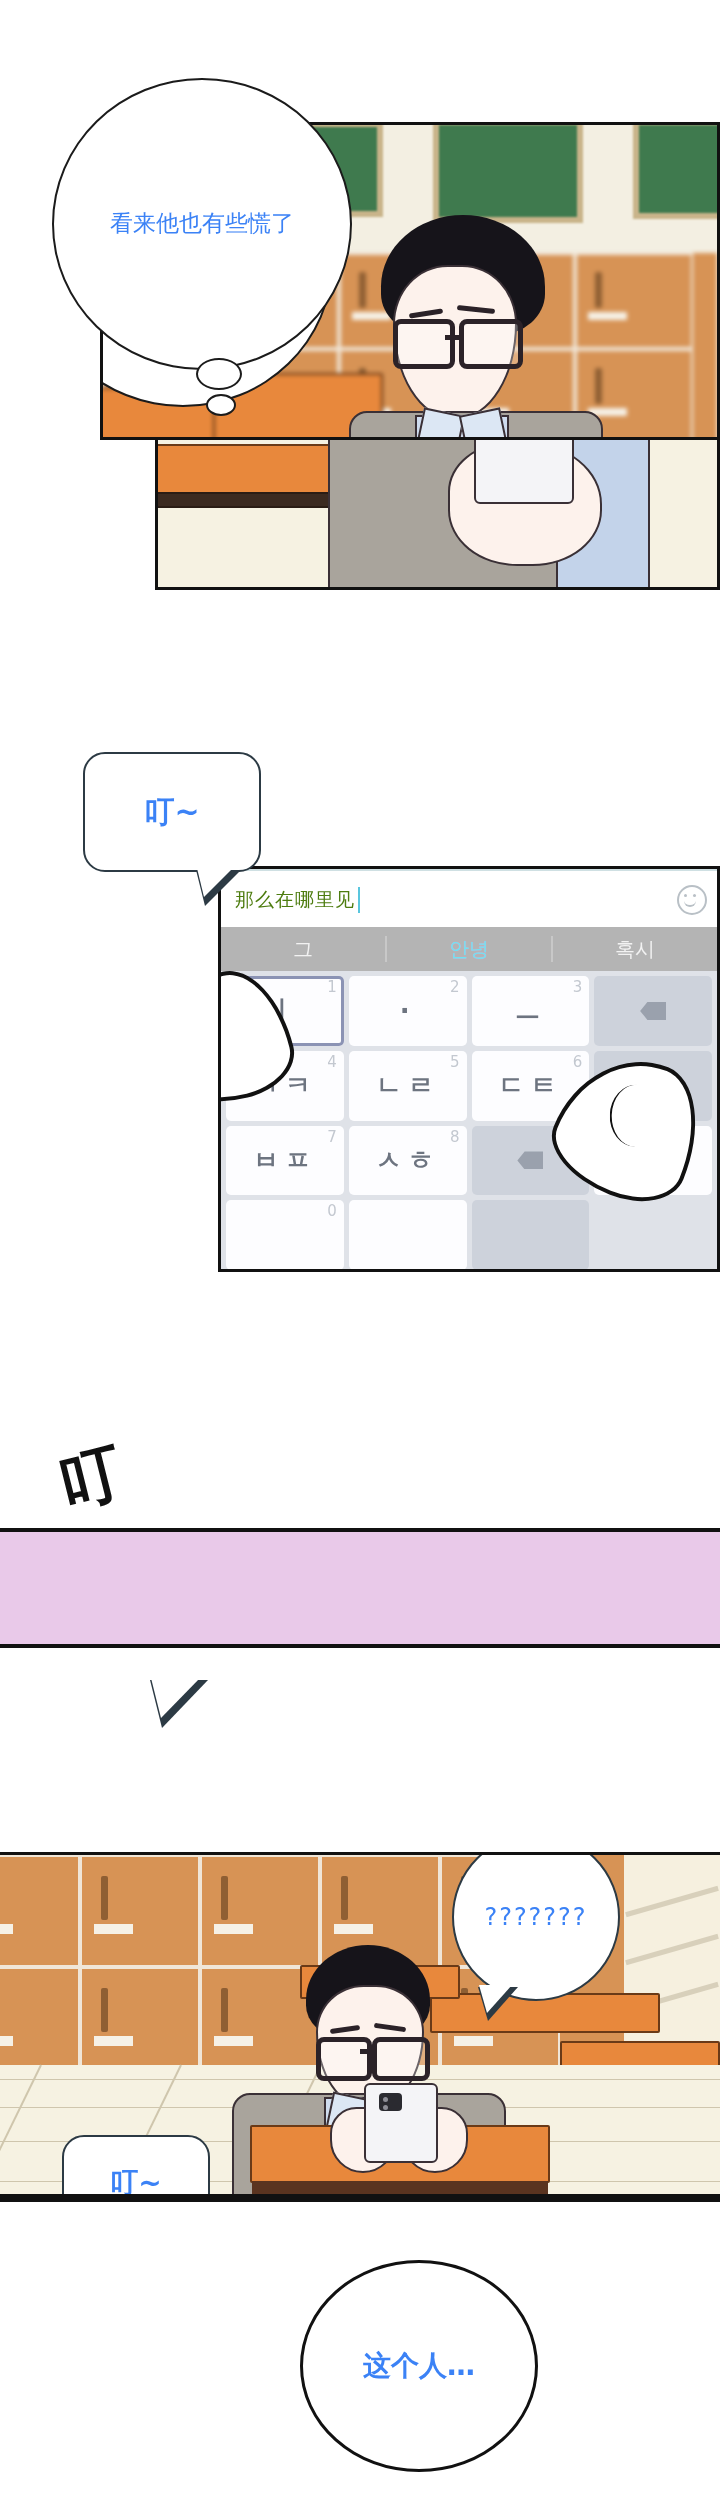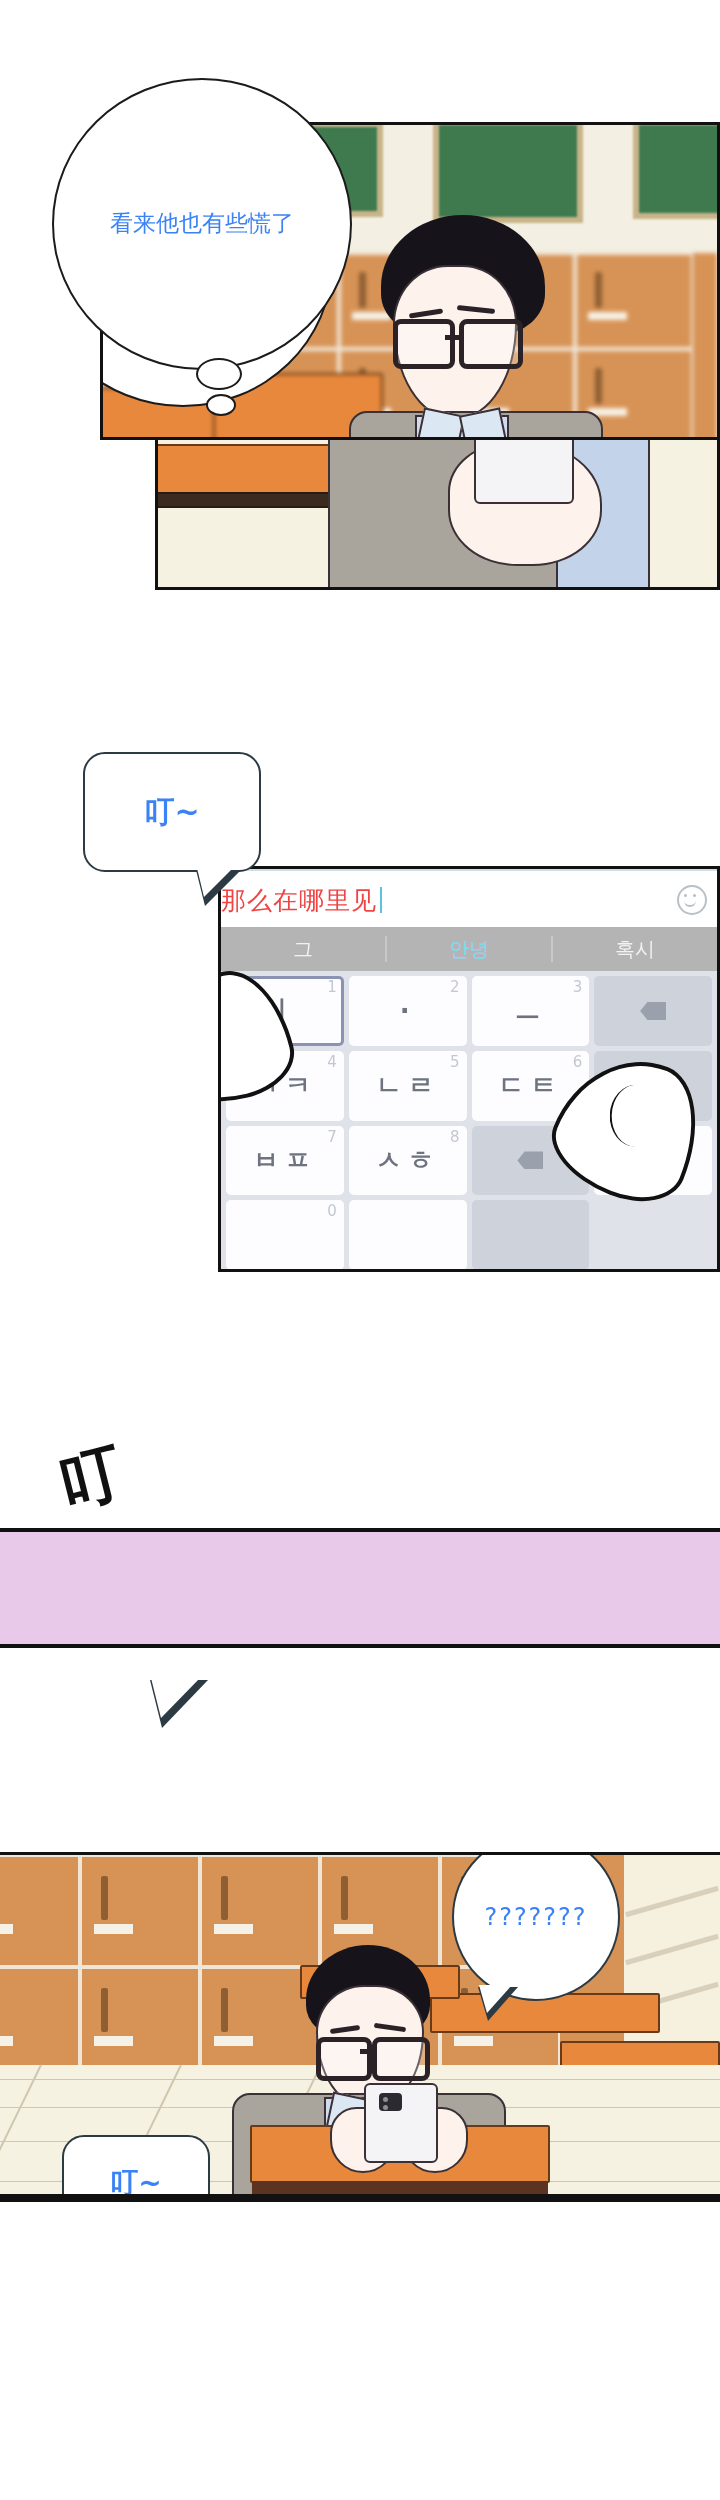--- a/index.html
+++ b/index.html
@@ -53,21 +53,21 @@
 
   
   .sfx{position:absolute;font-weight:900;color:#111;letter-spacing:-2px;}
 
   
   .strip-purple{position:absolute;left:0;width:720px;background:#e9c9e9;border-top:4px solid #111;border-bottom:4px solid #111;box-sizing:border-box;}
 
   
   .phone-screen{position:absolute;background:#ffffff;overflow:hidden;}
   .input-row{position:absolute;left:0;top:0;width:100%;height:54px;background:#fff;border-top:2px solid #cfe0e3;display:flex;align-items:center;}
-  .input-row .txt{font-size:25px;color:#ef4444;letter-spacing:1px;white-space:nowrap;}
+  .input-row .txt{font-size:19px;color:#4d7c0f;padding-left:14px;letter-spacing:1px;white-space:nowrap;}
   .caret{display:inline-block;width:2px;height:26px;background:#59c6de;margin-left:3px;vertical-align:-4px;}
   .emoji-btn{position:absolute;right:10px;top:14px;width:26px;height:26px;border:2px solid #b9c0c6;border-radius:50%;}
   .emoji-btn:before{content:"";position:absolute;left:5px;top:7px;width:3px;height:3px;background:#b9c0c6;border-radius:50%;box-shadow:9px 0 0 #b9c0c6;}
   .emoji-btn:after{content:"";position:absolute;left:5px;top:12px;width:12px;height:6px;border-bottom:2px solid #b9c0c6;border-radius:0 0 8px 8px;}
 
   .suggest-bar{position:absolute;left:0;width:100%;height:44px;background:#b4b4b4;display:flex;align-items:center;}
   .suggest{flex:1;text-align:center;font-size:20px;color:#f2f2f2;position:relative;}
   .suggest.active{color:#6fe3f2;text-shadow:0 0 1px #ff9ad1;}
   .sep{width:2px;height:26px;background:#cfcfcf;opacity:.75;}
 
@@ -432,17 +432,20 @@
             <line x1="0" y1="0" x2="0" y2="-240" stroke-width="1.7" transform="rotate(344)"></line>
             <line x1="0" y1="0" x2="0" y2="-240" stroke-width="2.3" transform="rotate(352)"></line>
           </g>
         </g>
       </g>
       <circle cx="418" cy="165" r="92" fill="#fff"></circle>
     </svg>
 
     <div style="position:absolute;left:250px;top:230px;width:190px;height:120px;background:#fff;border-radius:50% 50% 0 0;"></div>
 
+    <div class="bubble round" style="left:300px;top:60px;width:238px;height:212px;background:#fff;border:3px solid #111;">
+      <span class="bubble-text" style="font-size:28px;font-weight:600;">这个人…</span>
+    </div>
   </div>
 
   <div style="position:absolute;left:0;top:2194px;width:720px;height:8px;background:#111;"></div>
 
 </div>
 
 </body></html>

